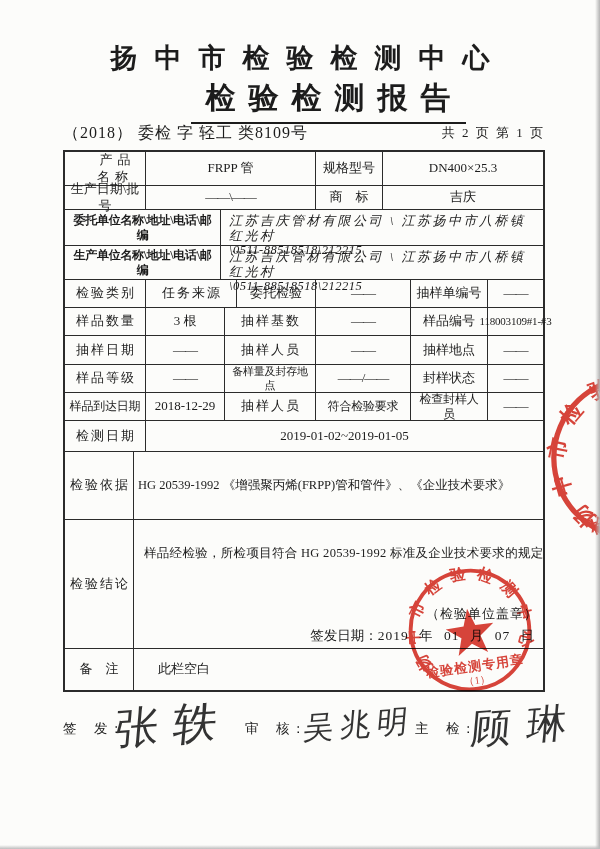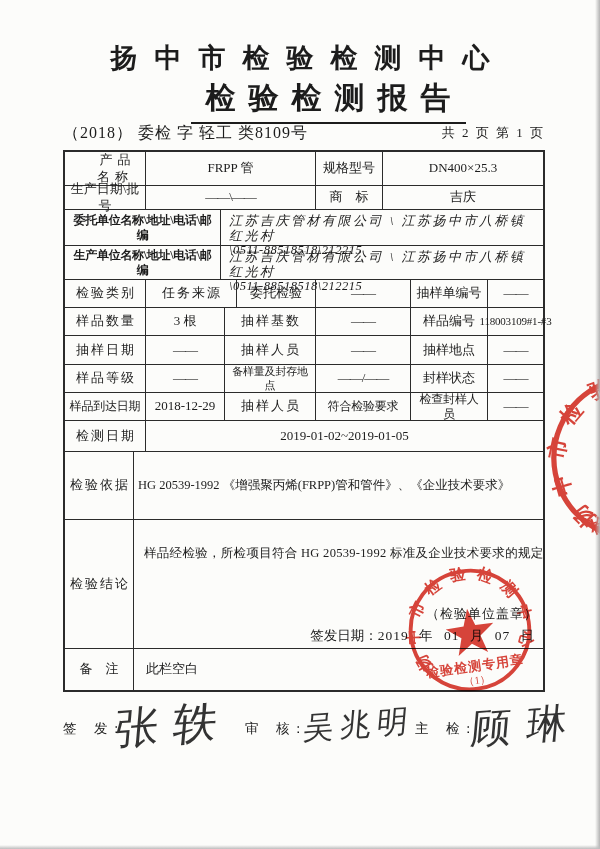--- a/index.html
+++ b/index.html
@@ -167,21 +167,21 @@
       <div class="cell nb sp2" style="width:68px">检验结论</div>
       <div class="cell grow concl-cell">
         <span class="concl-text">样品经检验，所检项目符合 HG 20539-1992 标准及企业技术要求的规定</span>
         <span class="seal-note">（检验单位盖章）</span>
         <span class="issue-line"><span>签发日期：</span><span class="dt">2019 年 01 月 07 日</span></span>
       </div>
     </div>
 
     <div class="row" style="height:42px">
       <div class="cell nb" style="width:68px">备　注</div>
-      <div class="cell grow left" style="padding-left:12px">此栏空白</div>
+      <div class="cell grow left" style="padding-left:24px">此栏空白</div>
     </div>
 
   </div>
 
   <div class="sign-row">
     <span class="sign-label" style="left:0">签　发：</span>
     <span class="sig" style="left:52px;  top:-2px; font-size:44px; letter-spacing:14px">张轶</span>
     <span class="sign-label" style="left:182px">审　核：</span>
     <span class="sig" style="left:240px; top:6px;  font-size:31px; letter-spacing:6px">吴兆明</span>
     <span class="sign-label" style="left:352px">主　检：</span>

